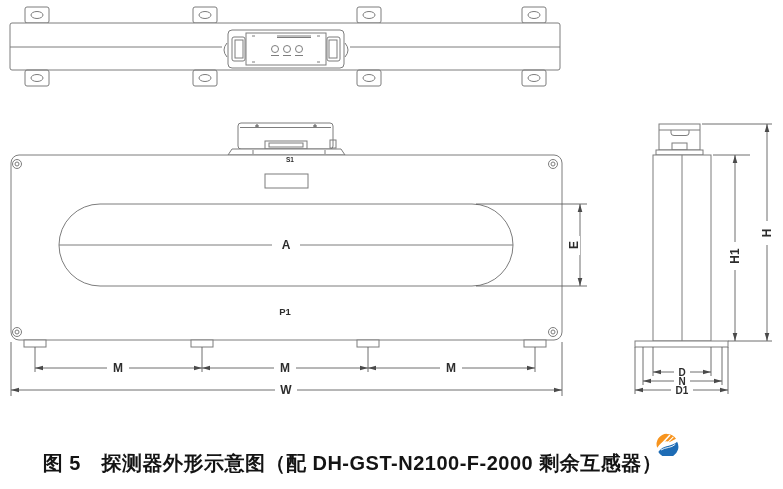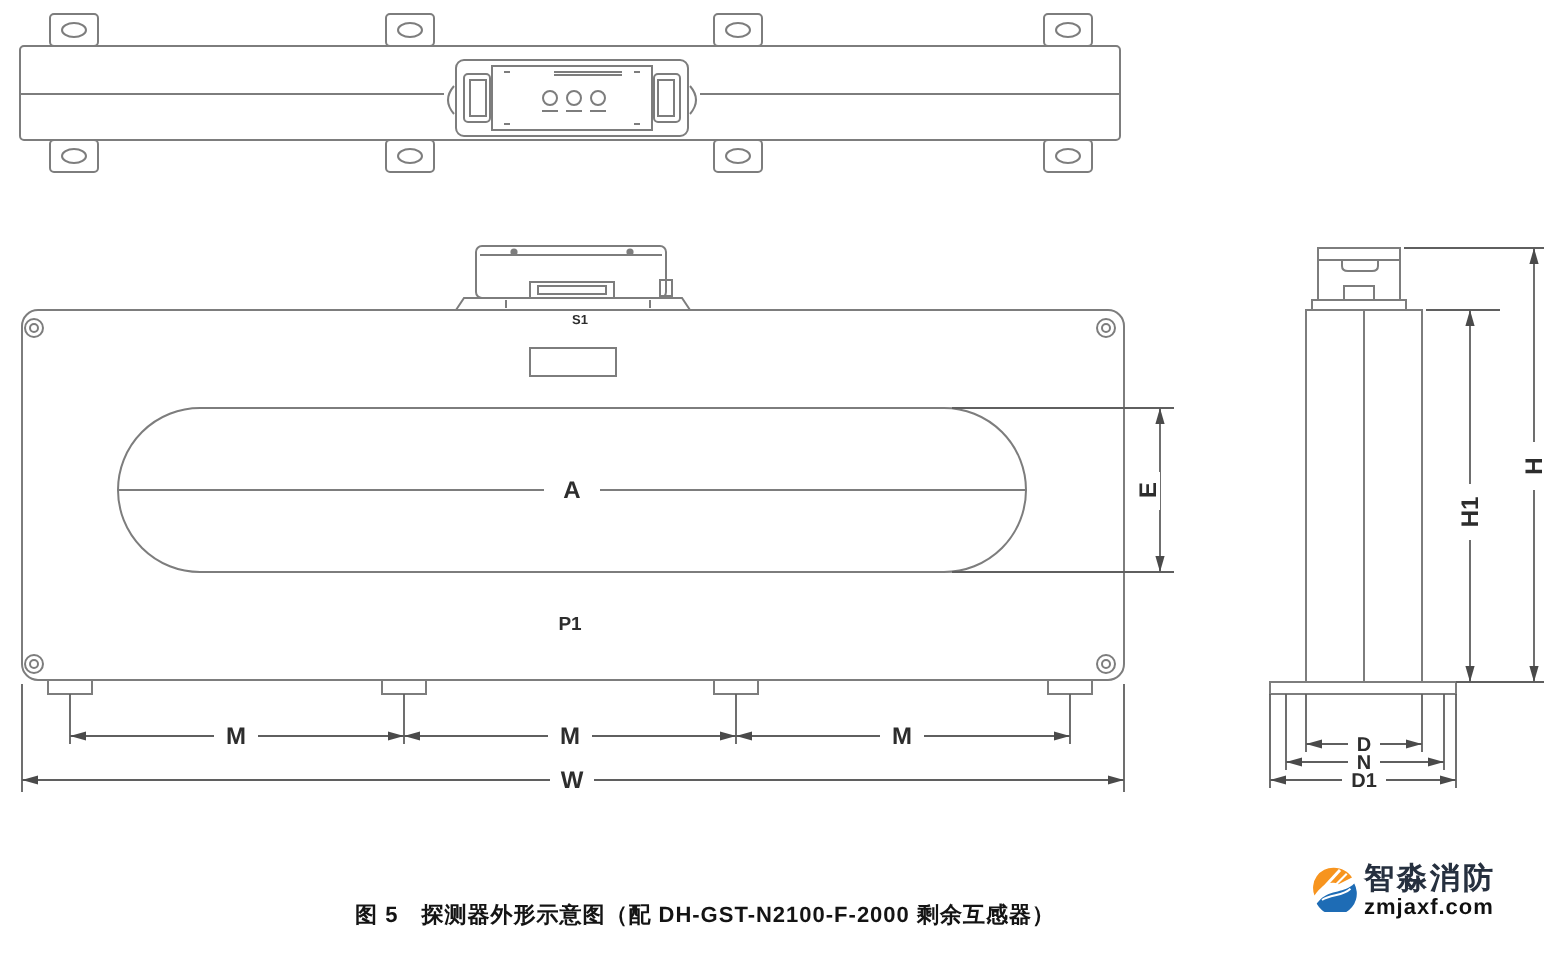--- a/index.html
+++ b/index.html
@@ -1,21 +1,21 @@
 <!DOCTYPE html>
 <html><head>
 <meta charset="utf-8">
 <style>
   html,body{margin:0;padding:0;background:#fff;}
   .page{position:relative;width:783px;height:489px;background:#ffffff;overflow:hidden;
         font-family:"Liberation Sans",sans-serif;}
   .drawing{position:absolute;left:0;top:0;}
   svg text{font-family:"Liberation Sans",sans-serif;font-weight:bold;fill:#2d2d2d;}
   .caption{position:absolute;left:0;top:450px;width:705px;text-align:center;
-           font-size:11px;font-weight:bold;color:#141414;letter-spacing:0.5px;}
+           font-size:20px;font-weight:bold;color:#141414;letter-spacing:0.5px;}
   .logo{position:absolute;left:655px;top:432px;display:flex;align-items:flex-start;gap:3px;}
   .logo-text{display:flex;flex-direction:column;line-height:1.05;}
   .logo-brand{font-size:15px;font-weight:bold;color:#26303f;letter-spacing:1.5px;}
   .logo-site{font-size:11px;font-weight:bold;color:#101010;letter-spacing:0.5px;margin-top:1px;}
 </style>
 </head>
 <body>
 
 <div class="page">
 
@@ -219,19 +219,15 @@
 
   <div class="logo">
     <svg width="24" height="24" viewBox="0 0 32 32">
       <circle cx="16" cy="16" r="15.5" fill="#ffffff"></circle>
       <path d="M3,21 A13.5,13.5 0 0 1 16,2.5 C21,2.5 25.5,5 28,9 L19,13.5 C13,10.5 7.5,14.5 3,21 Z" fill="#f7941e"></path>
       <path d="M29.5,13 C23,19.5 14,17 7,23.5 C5.5,25 4.5,26.5 4.5,26.5 A13.5,13.5 0 0 0 29.5,13 Z" fill="#1e6cb5"></path>
       <line x1="8.5" y1="16.5" x2="20" y2="4" stroke="#ffffff" stroke-width="2"></line>
       <line x1="13.5" y1="17.5" x2="24.5" y2="6.5" stroke="#ffffff" stroke-width="1.4"></line>
       <path d="M8,24 C14,20 22,21.5 27,16.5" stroke="#ffffff" stroke-width="1.2" fill="none"></path>
     </svg>
-    <div class="logo-text">
-      <div class="logo-brand">智淼消防</div>
-      <div class="logo-site">zmjaxf.com</div>
-    </div>
   </div>
 
 </div>
 
 </body></html>

